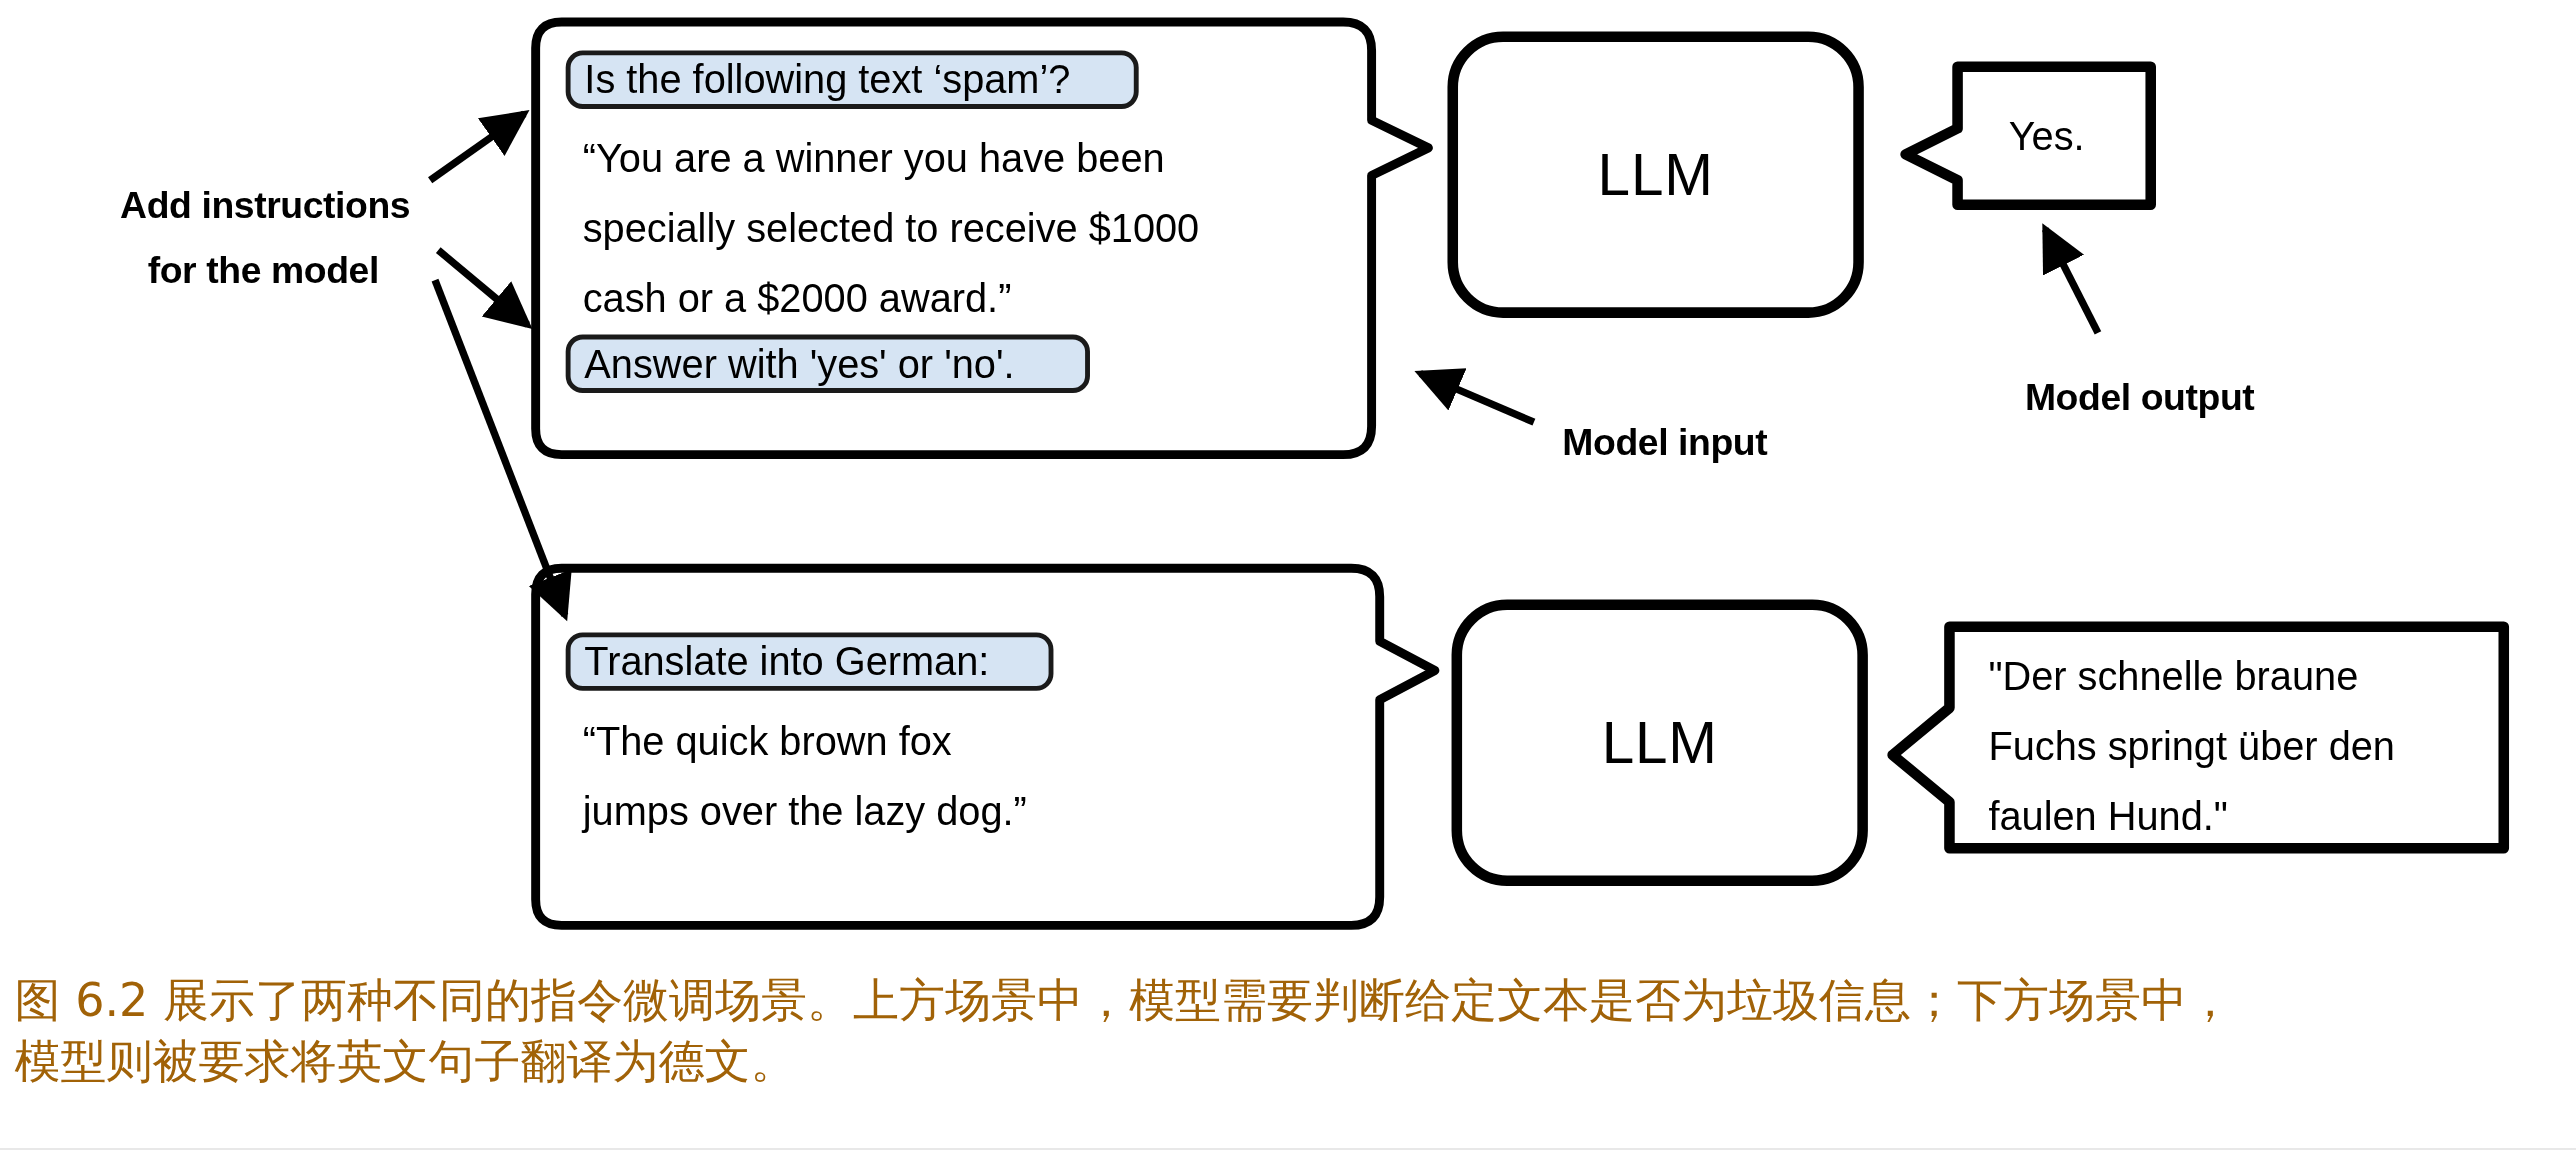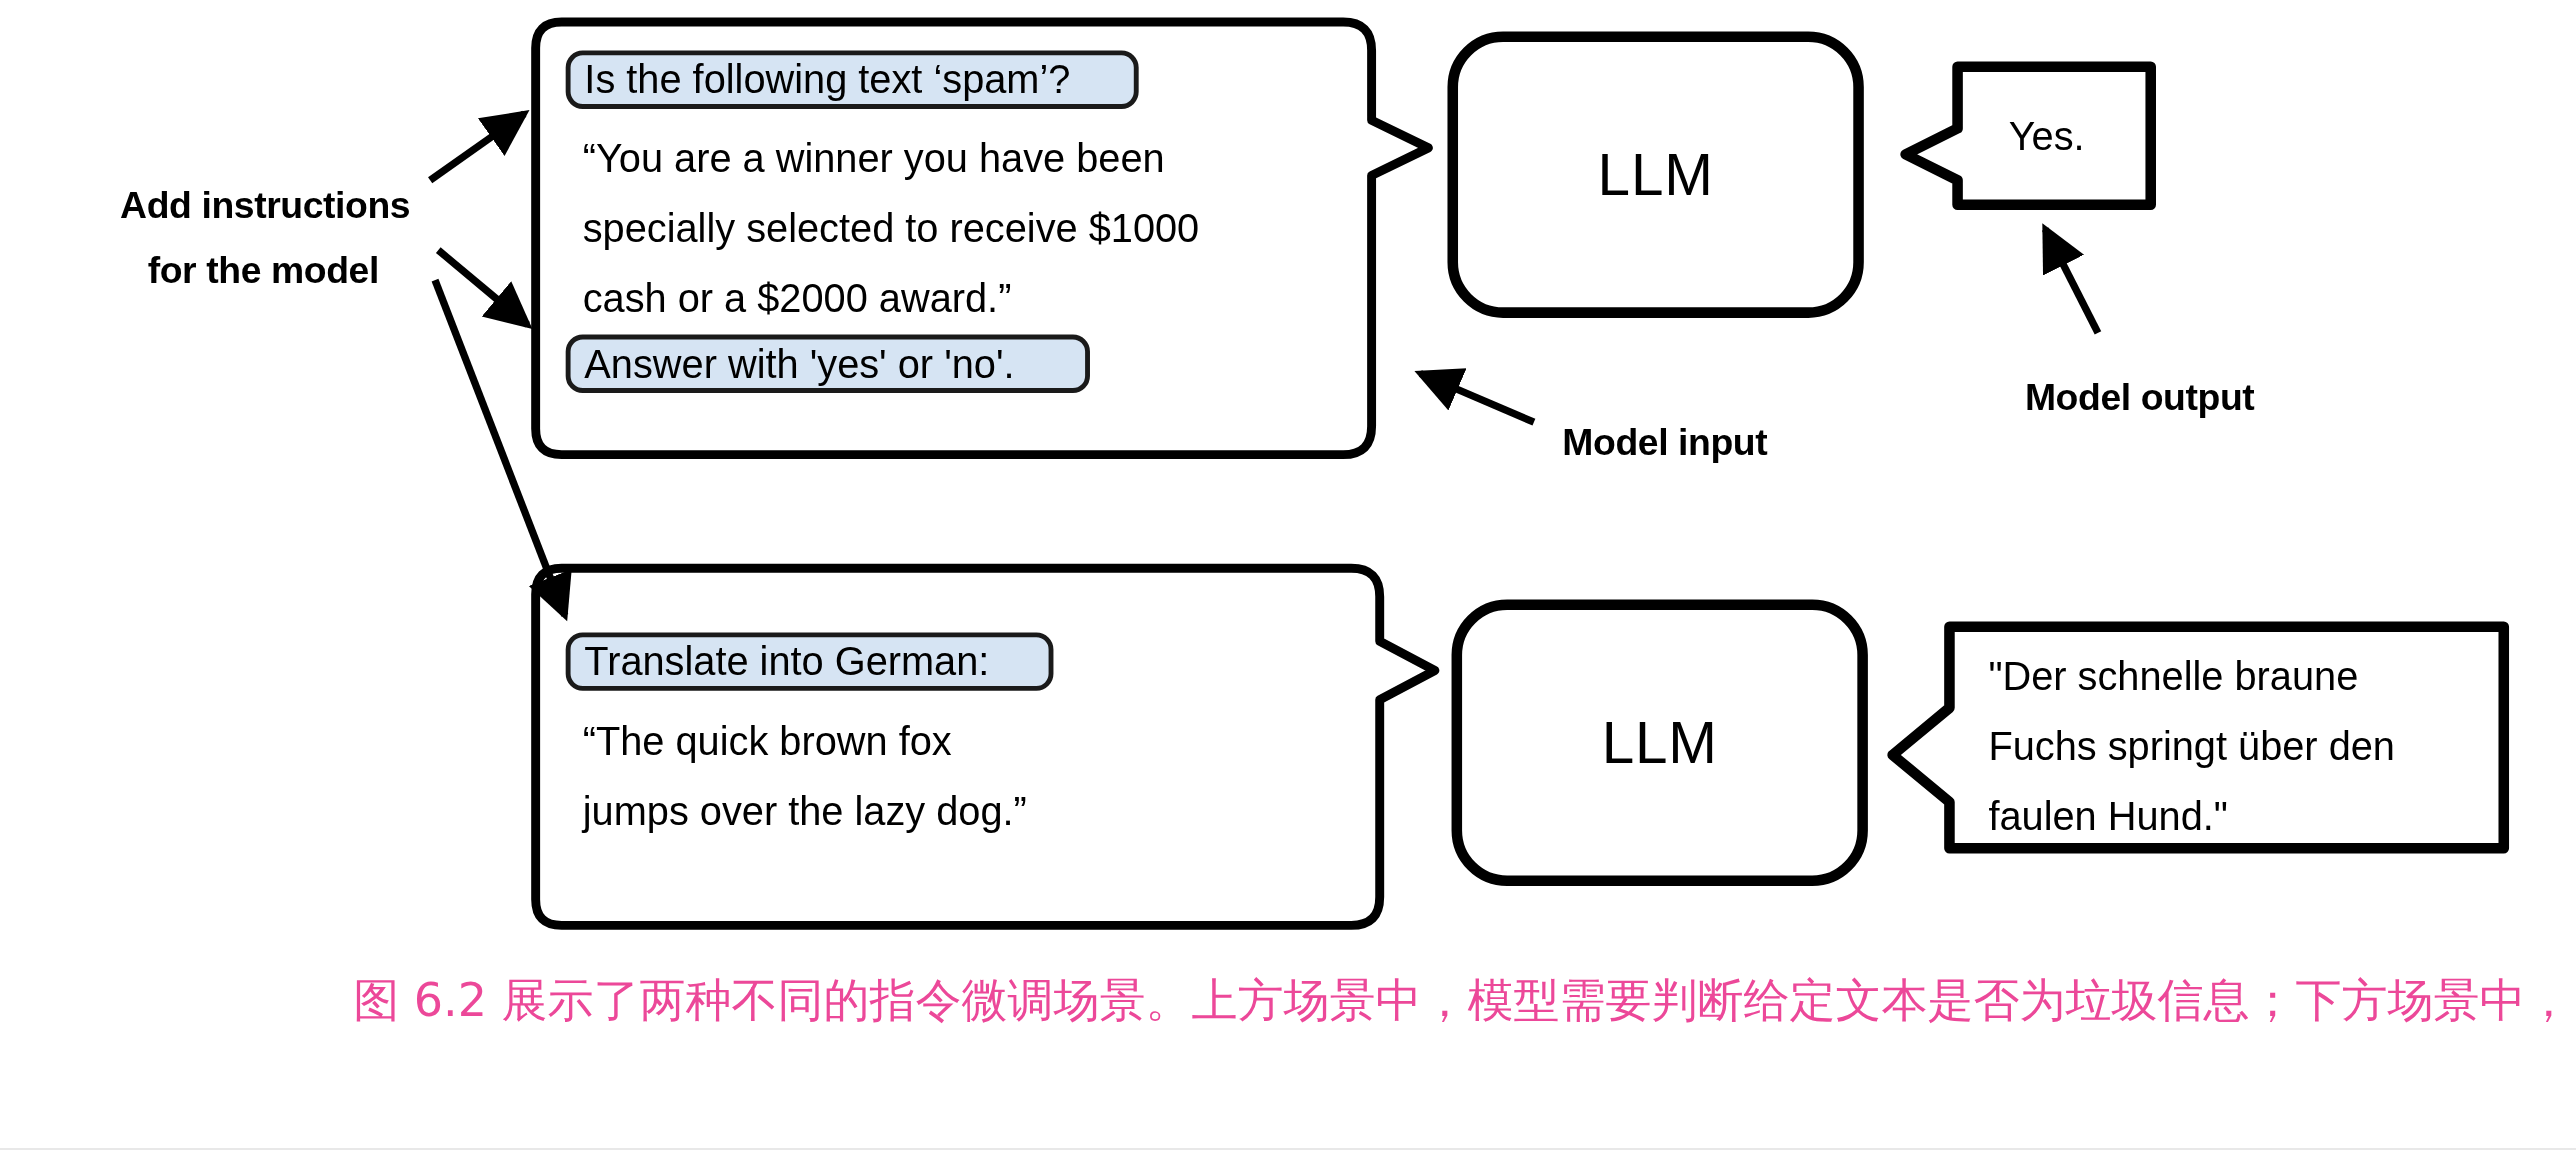--- a/index.html
+++ b/index.html
@@ -63,23 +63,22 @@
 
   
   #caption {
     position: absolute;
     left: 14.6px;
     top: 970px;
     width: 2557px;
     font-family: "DejaVu Sans", sans-serif;
     font-size: 46px;
     line-height: 1.32;
-    color: #ec4899;
+    color: #a16207;
     letter-spacing: 0px;
-    text-align: right;
   }
   #caption .cap-line {
     display: block;
     white-space: nowrap;
   }
   .hairline {
     position: absolute;
     left: 0;
     top: 1148px;
     width: 2576px;
@@ -188,16 +187,17 @@
 
   <text class="out-txt" x="2450" y="850">"Der schnelle braune</text>
   <text class="out-txt" x="2450" y="936">Fuchs springt über den</text>
   <text class="out-txt" x="2450" y="1022">faulen Hund."</text>
 
 </svg>
 </div>
 
 <div id="caption">
   <span class="cap-line">图 6.2 展示了两种不同的指令微调场景。上方场景中，模型需要判断给定文本是否为垃圾信息；下方场景中，</span>
+  <span class="cap-line">模型则被要求将英文句子翻译为德文。</span>
 </div>
 
 <div class="hairline"></div>
 
 
 </body></html>

